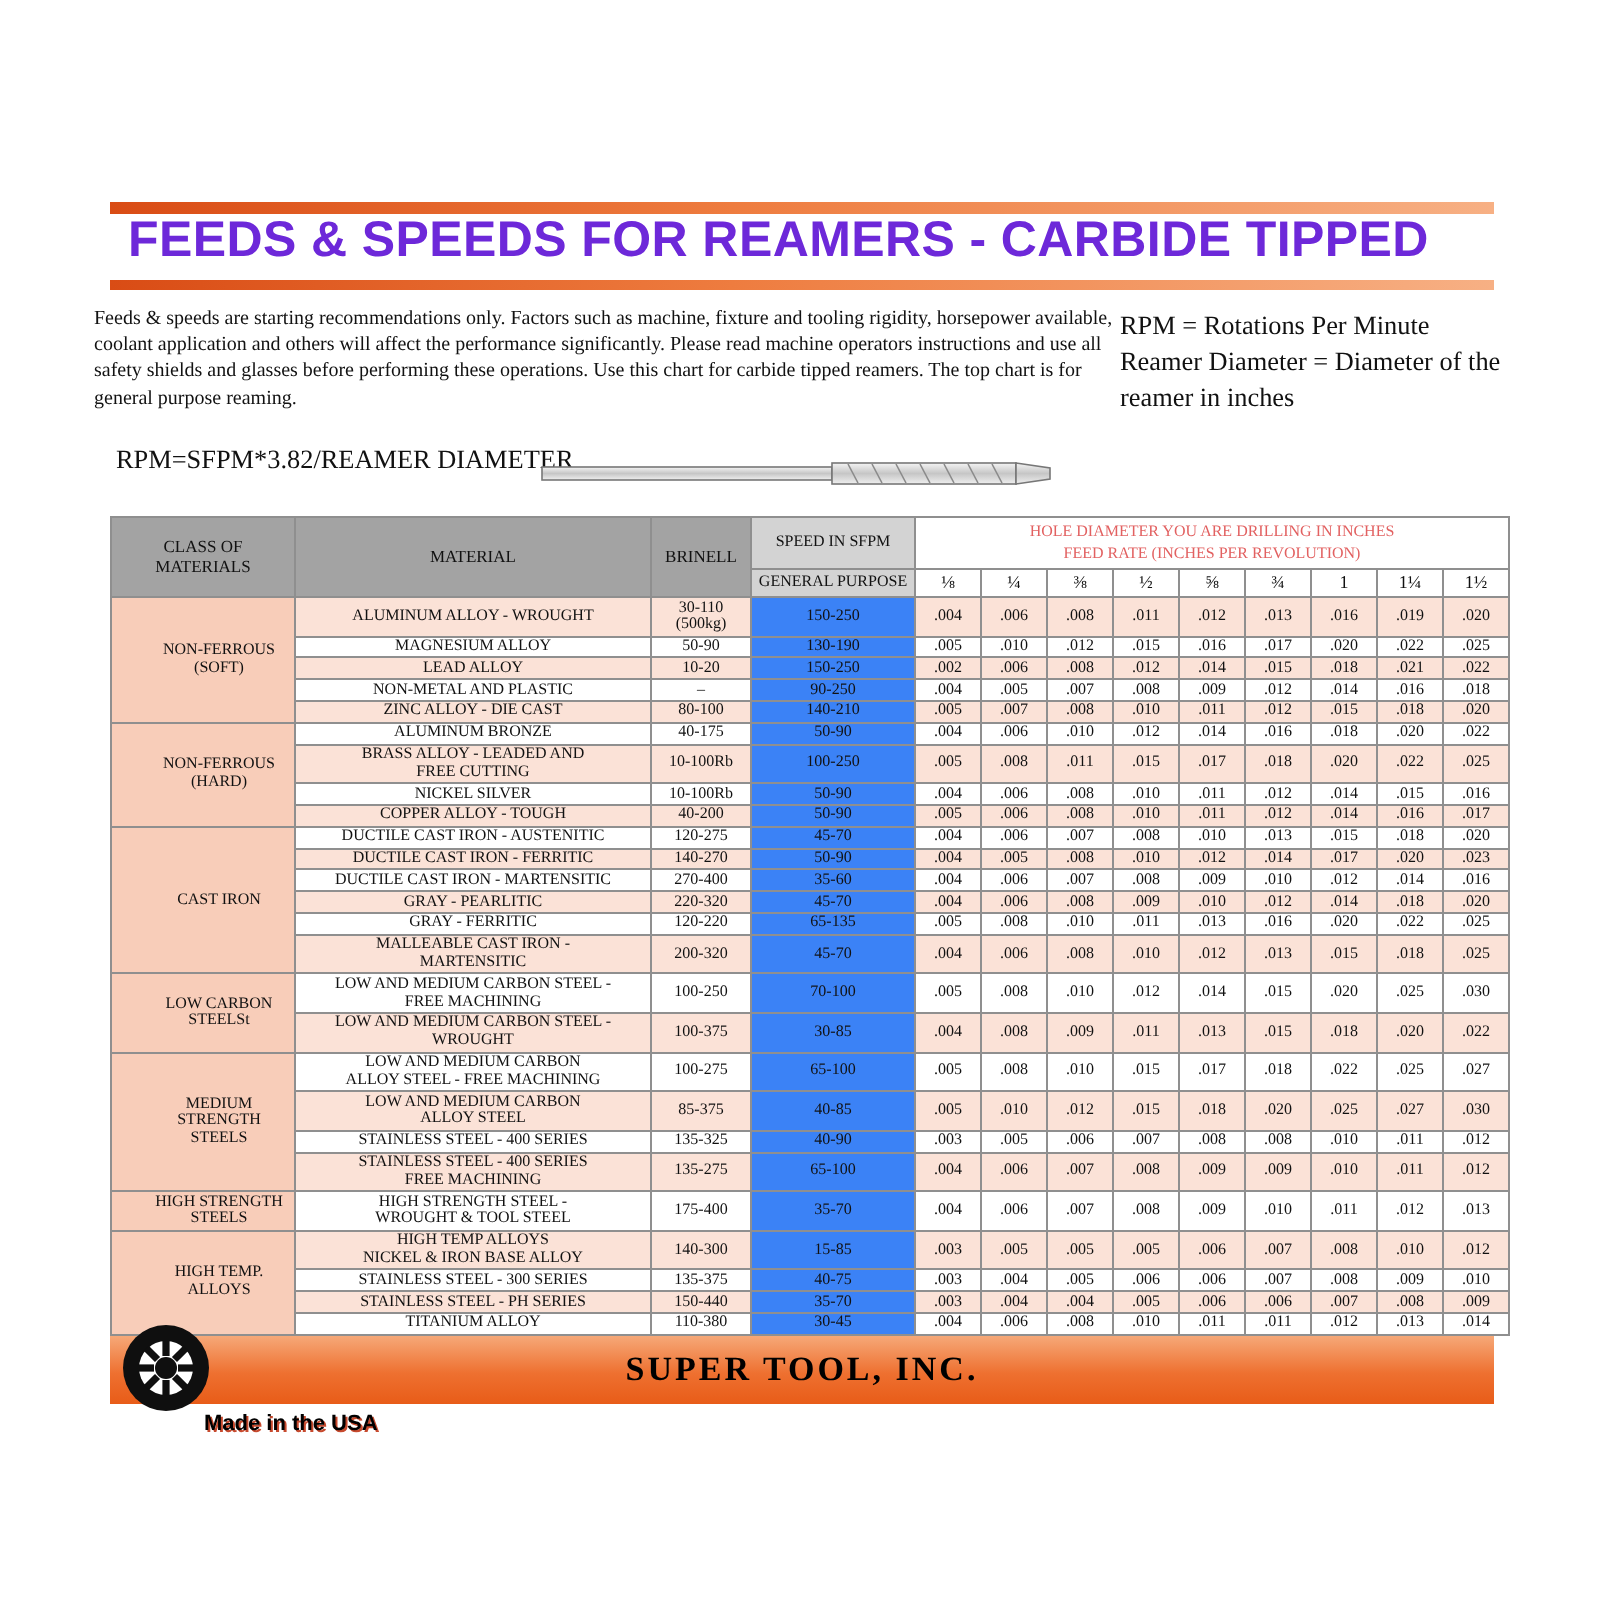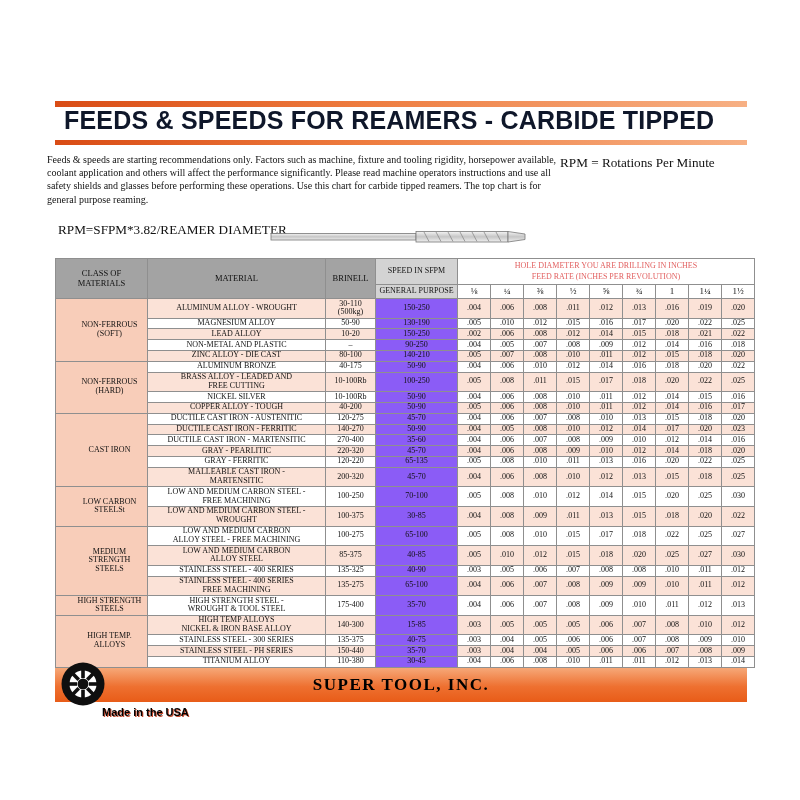--- a/index.html
+++ b/index.html
@@ -9,21 +9,21 @@
   }
   .rule {
     position:absolute; left:55px; width:692px; height:6px;
     background:linear-gradient(90deg,#d94c15 0%, #ee7c3f 45%, #f7b084 100%);
   }
   .rule-top { top:101px; }
   .rule-mid { top:140px; height:5px; }
   .page-title {
     position:absolute; left:64px; top:106px; width:690px;
     font-family:"Liberation Sans", sans-serif; font-weight:bold;
-    font-size:25px; letter-spacing:0.2px; color:#0f172a; white-space:nowrap;
+    font-size:25px; letter-spacing:0.2px; color:#6d28d9; white-space:nowrap;
   }
   .intro {
     position:absolute; left:47px; top:153px; width:512px;
     font-size:10px; line-height:1.32; color:#121212;
   }
   .legend {
     position:absolute; left:560px; top:154px; width:210px;
     font-size:13.2px; line-height:1.35;
   }
   .formula { position:absolute; left:58px; top:222px; font-size:13.2px; }
@@ -44,21 +44,21 @@
   th.feed-title { background:#ffffff; color:#e26161; font-size:8px; line-height:1.3; }
   th.feed-size  { background:#ffffff; font-size:9px; }
   .feeds-table thead tr:first-child th { height:24px; }
   .feeds-table thead tr:last-child th { height:12px; }
 
   .row-pink td  { background:#fbe2d7; }
   .row-white td { background:#ffffff; }
   .feeds-table td.class-cell { background:#f8cdb9; white-space:pre-line; font-size:8px;padding-left:17px; }
   .feeds-table td.material-cell { white-space:pre-line; }
   .feeds-table td.brinell-cell  { white-space:pre-line; }
-  .feeds-table td.speed-cell { background:#8b5cf6; }
+  .feeds-table td.speed-cell { background:#3b82f6; }
 
   .footer-bar {
     position:absolute; left:55px; top:668px; width:692px; height:34px;
     background:linear-gradient(180deg,#f6a878 0%, #ee7030 55%, #e85c18 100%);
     display:flex; align-items:center; justify-content:center;
   }
   .company {
     font-family:"Liberation Serif", serif; font-weight:bold;
     font-size:17px; letter-spacing:1.5px; color:#000;text-align:right;
   }
@@ -75,20 +75,21 @@
 <div class="page">
 
   <div class="rule rule-top"></div>
   <div class="page-title">FEEDS &amp; SPEEDS FOR REAMERS - CARBIDE TIPPED</div>
   <div class="rule rule-mid"></div>
 
   <div class="intro">Feeds &amp; speeds are starting recommendations only. Factors such as machine, fixture and tooling rigidity, horsepower available, coolant application and others will affect the performance significantly. Please read machine operators instructions and use all safety shields and glasses before performing these operations.  Use this chart for carbide tipped reamers.  The top chart is for general purpose reaming.</div>
 
   <div class="legend">
     <div>RPM = Rotations Per Minute</div>
+    <div>Reamer Diameter = Diameter of the reamer in inches</div>
   </div>
 
   <div class="formula">RPM=SFPM*3.82/REAMER DIAMETER</div>
 
   <svg class="reamer" width="270" height="26" viewBox="0 0 270 26">
     <defs>
       <linearGradient id="mg" x1="0" y1="0" x2="0" y2="1">
         <stop offset="0" stop-color="#f4f4f4"></stop>
         <stop offset="0.5" stop-color="#c6c6c6"></stop>
         <stop offset="1" stop-color="#efefef"></stop>

